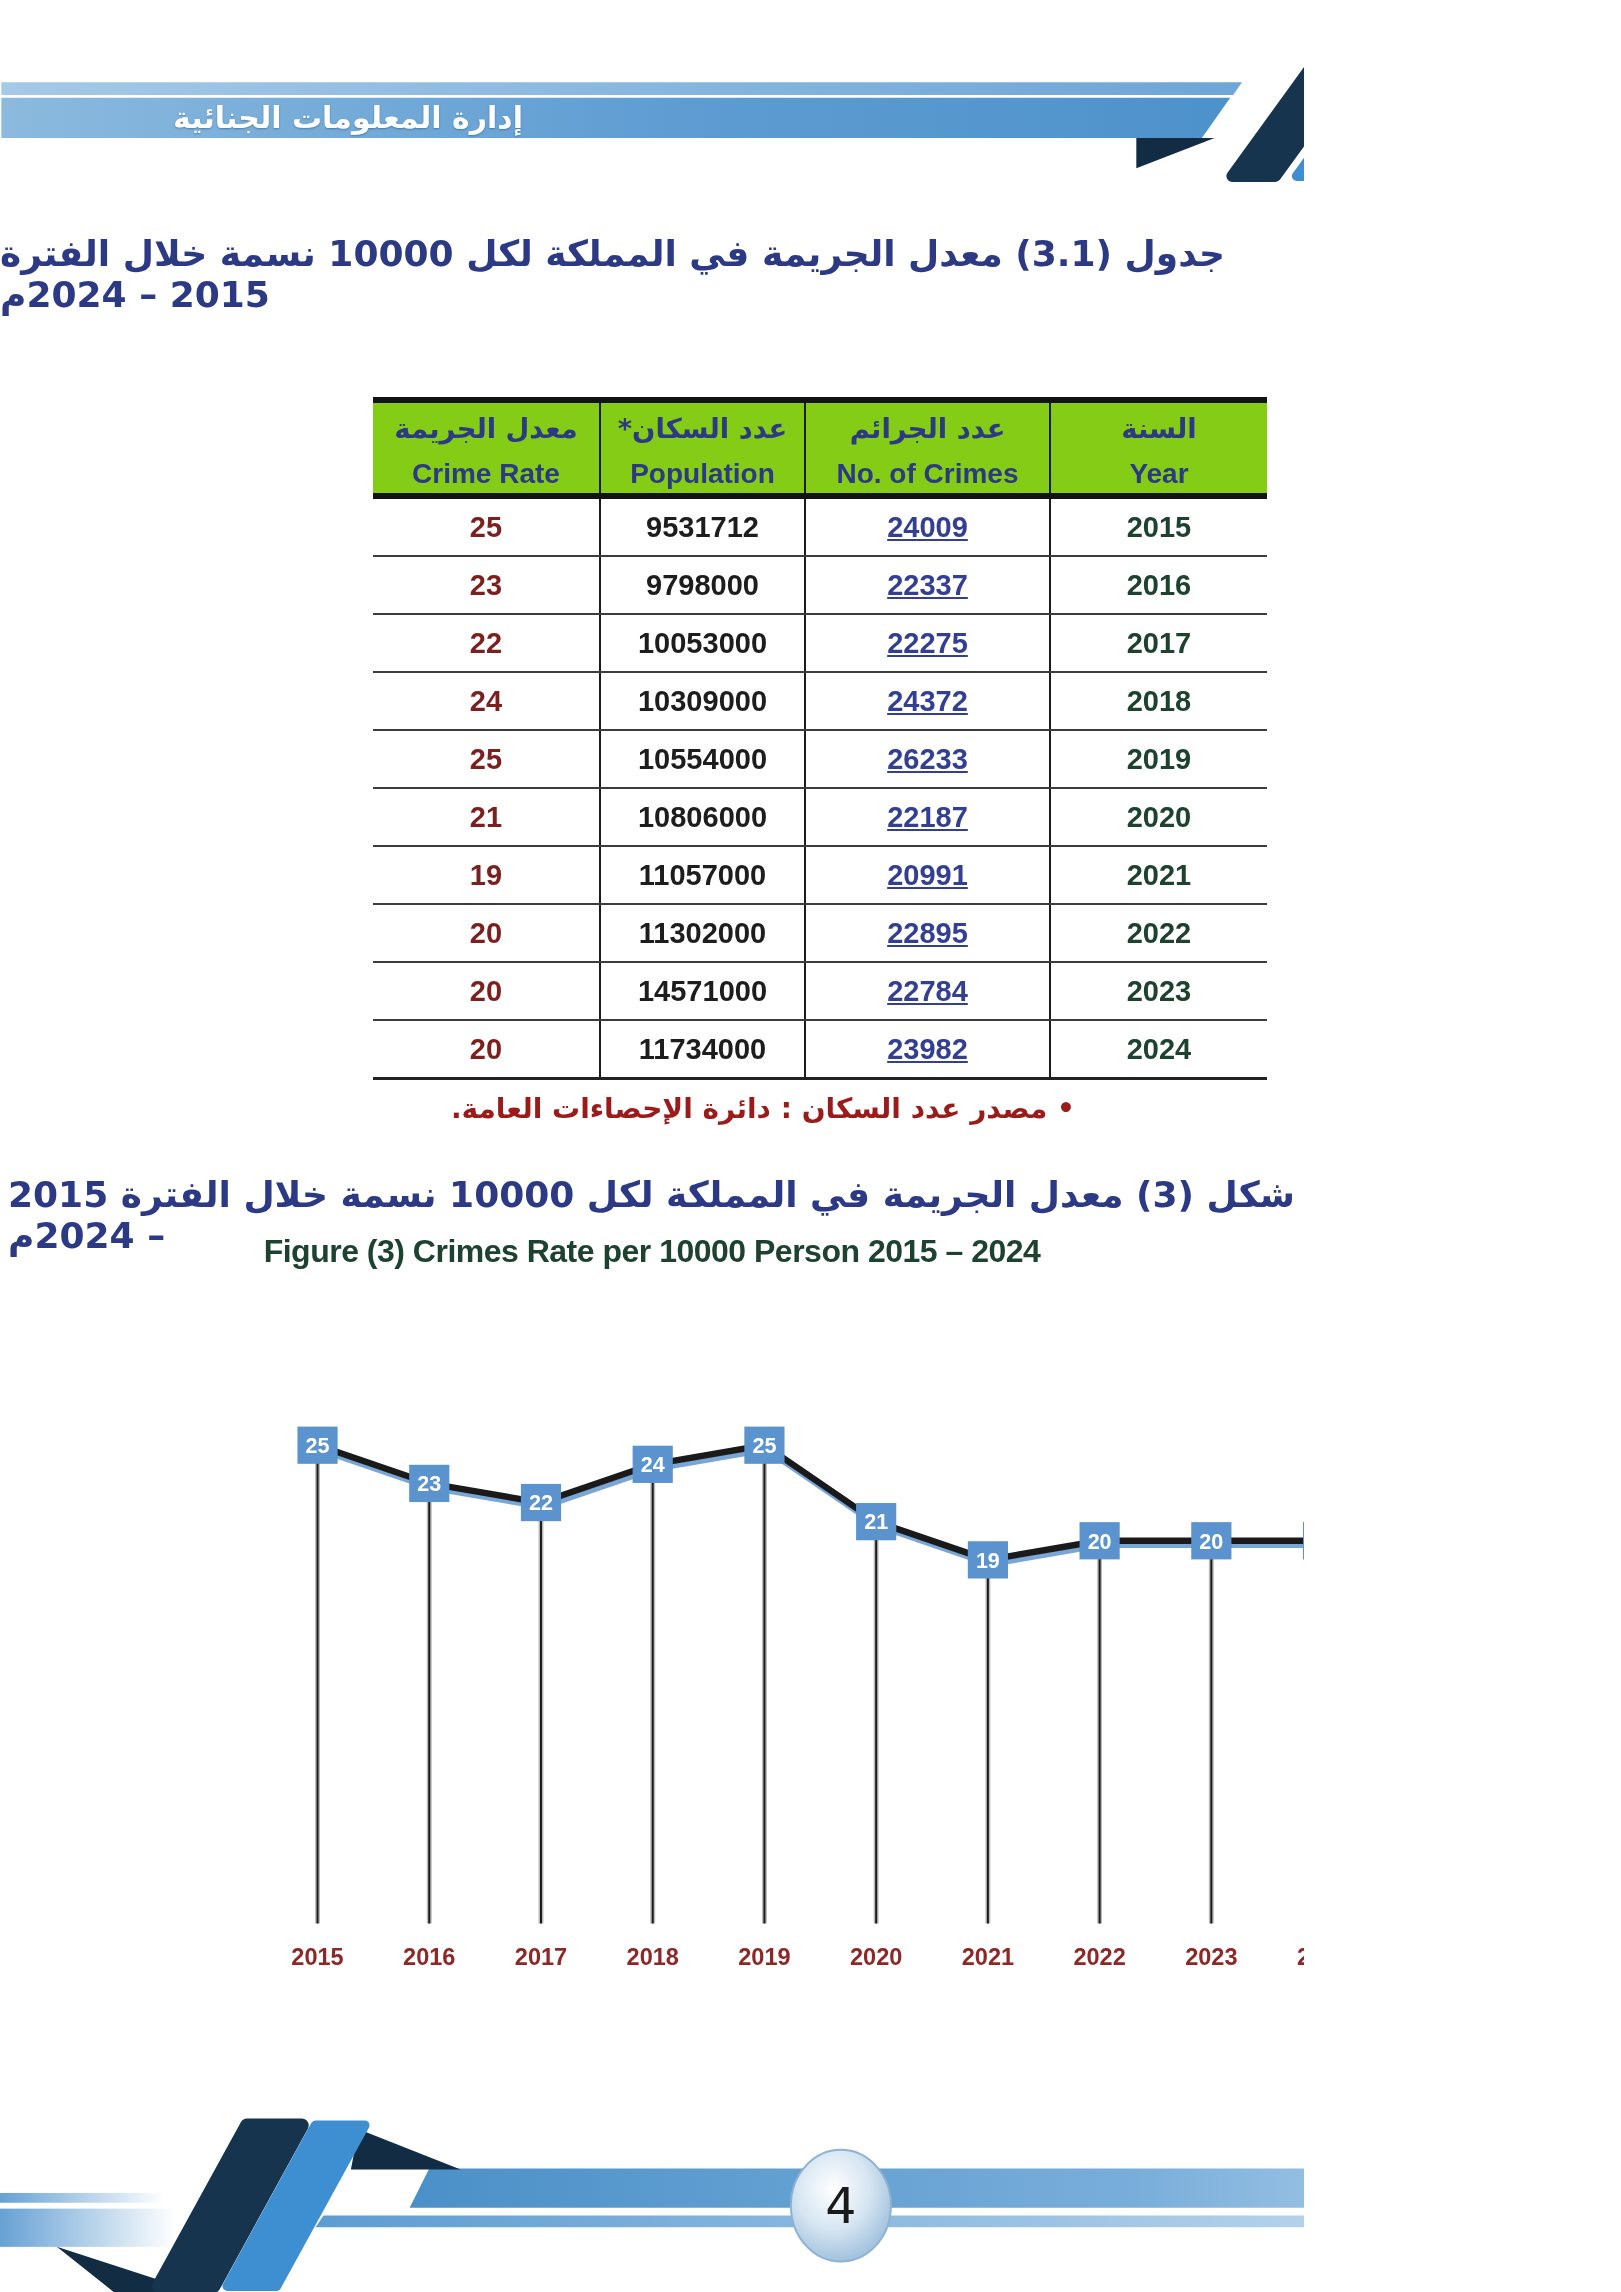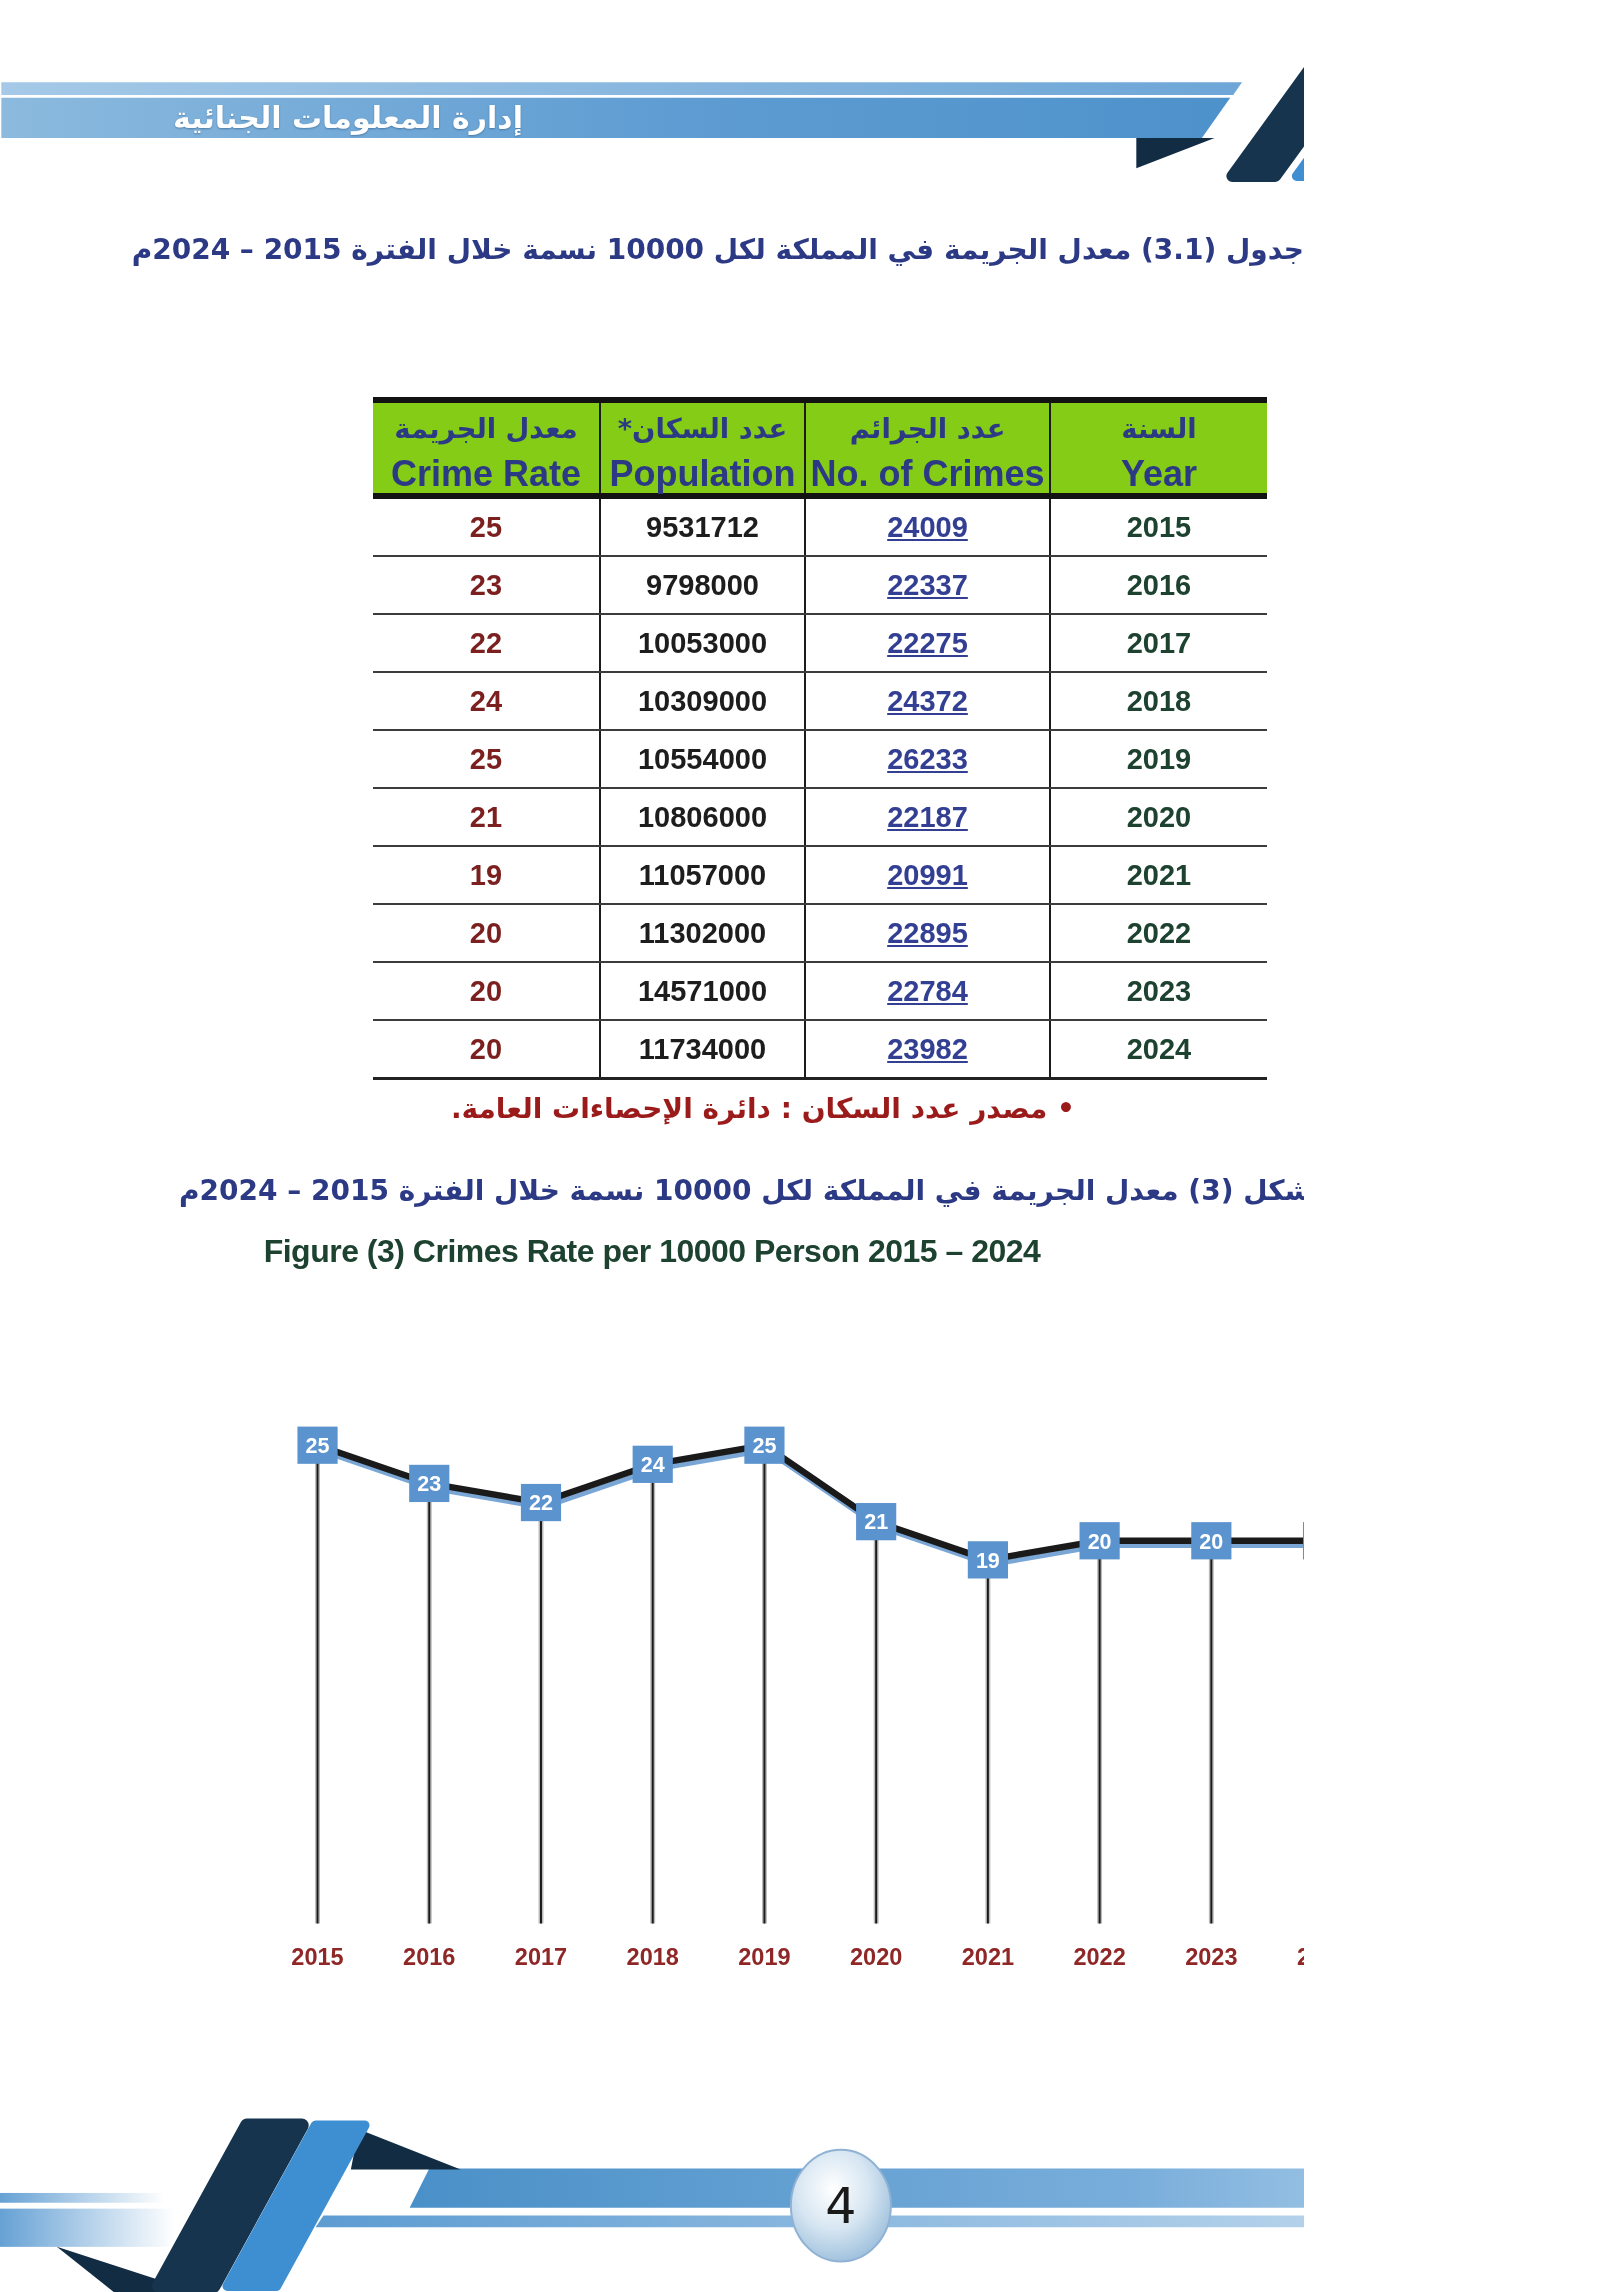--- a/index.html
+++ b/index.html
@@ -4,22 +4,22 @@
 <style>
   html,body{margin:0;padding:0;background:#ffffff;}
   .page{
     position:relative;width:1304px;height:2293px;background:#ffffff;
     overflow:hidden;font-family:"Liberation Sans",sans-serif;
   }
   .abs{position:absolute;}
 
   
   .title-ar{
-    left:0;top:233px;width:100%;text-align:right;direction:rtl;
-    font-family:"DejaVu Sans",sans-serif;font-weight:bold;font-size:28px;
+    left:0;top:233px;width:100%;text-align:left;direction:rtl;
+    font-family:"DejaVu Sans",sans-serif;font-weight:bold;font-size:36px;
     color:#2c3a85;
   }
   .title-en{
     left:0;top:302px;width:100%;text-align:center;
     font-family:"Liberation Sans",sans-serif;font-weight:bold;font-size:32px;
     letter-spacing:-0.5px;color:#1d4230;
   }
   .fig-title-ar{top:1174px;margin-left:8px;}
   .fig-title-en{top:1233px;color:#1d4230;}
 
@@ -47,21 +47,21 @@
   }
   .data-table tr:last-child td{border-bottom:3.9px solid #222222;}
   .data-table th:not(:first-child),
   .data-table td:not(:first-child){border-left:2px solid #1c1c1c;}
   .h-ar{
     display:block;font-family:"DejaVu Sans",sans-serif;font-weight:bold;
     font-size:27.4px;color:#2c3a85;direction:rtl;line-height:33px;margin-top:3.9px;
   }
   .h-en{
     display:block;font-family:"Liberation Sans",sans-serif;font-weight:bold;
-    font-size:36px;color:#2c3a85;line-height:29px;margin-top:13.7px;
+    font-size:28px;color:#2c3a85;line-height:29px;margin-top:13.7px;
   }
   .c-rate{color:#7b1f1f;}
   .c-pop{color:#1d1d1d;}
   .c-crimes{color:#333f92;text-decoration:underline;}
   .c-year{color:#1d4230;}
 
   
   .footnote{
     right:229px;top:1092px;direction:rtl;text-align:right;
     font-family:"DejaVu Sans",sans-serif;font-weight:bold;font-size:28px;

